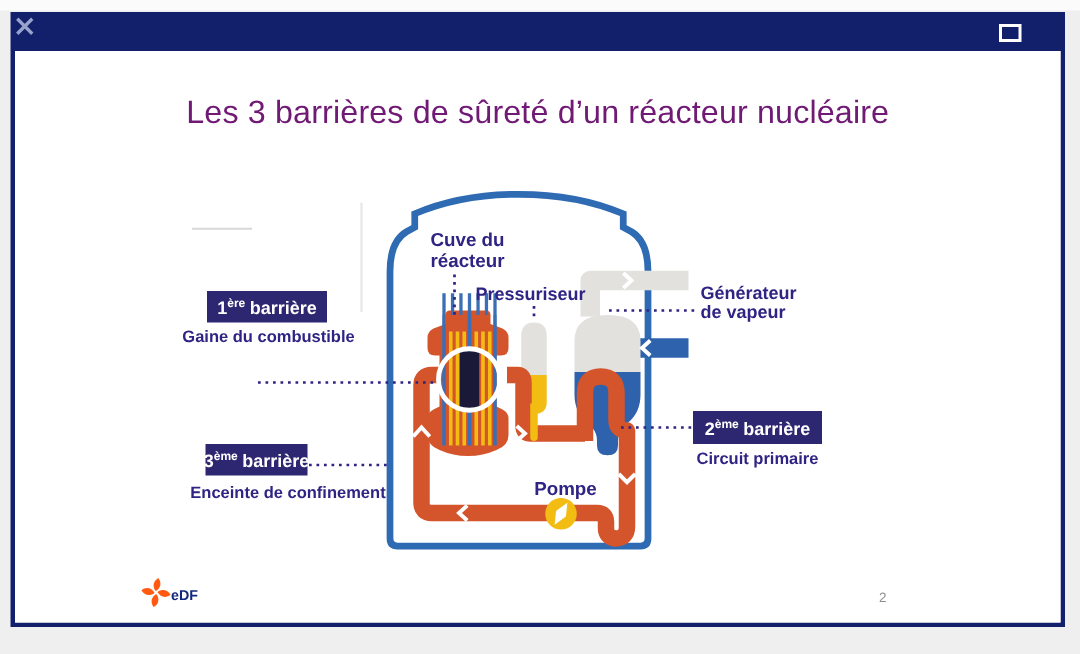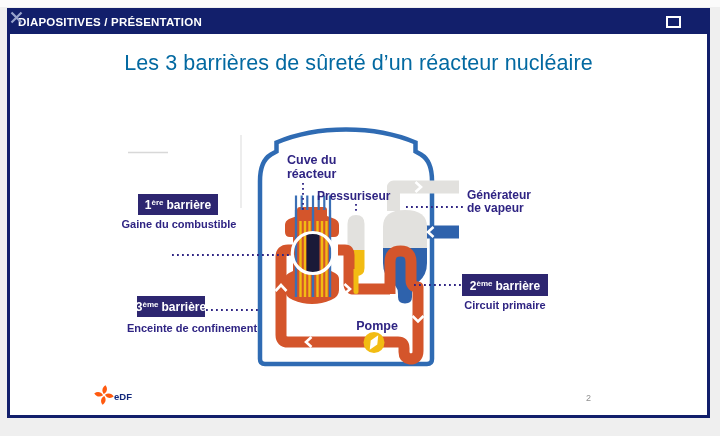--- a/index.html
+++ b/index.html
@@ -6,32 +6,31 @@
   body{width:720px;height:436px;background:#EFEFEF;font-family:"Liberation Sans",sans-serif;overflow:hidden;position:relative;}
   .desktop{position:absolute;left:0;top:0;width:720px;height:436px;background:#EFEFEF;}
   .desktop::before{content:"";position:absolute;left:0;top:0;width:720px;height:7px;background:#FBFBFB;}
   .window{position:absolute;left:7px;top:8px;width:697px;height:404px;border:3px solid #121F6B;background:#FFFFFF;box-sizing:content-box;}
   .titlebar{position:absolute;left:-1px;top:-1px;width:699px;height:24px;background:#121F6B;display:flex;align-items:center;}
   .titlebar-title{color:#FFFFFF;font-size:11.5px;font-weight:bold;letter-spacing:0.2px;padding-left:9px;white-space:nowrap;}
   .titlebar-controls{margin-left:auto;display:flex;align-items:center;gap:5px;padding-right:7px;}
   .max-btn{width:11px;height:8px;border:2px solid #FFFFFF;display:inline-block;}
   .close-btn{display:inline-flex;align-items:center;justify-content:center;width:15px;height:15px;}
   .slide{position:absolute;left:0;top:23px;width:697px;height:381px;background:#FFFFFF;}
-  .slide-title{position:absolute;left:0;top:17px;width:100%;text-align:center;color:#0369a1;font-size:21.5px;font-weight:400;letter-spacing:0.1px;}
+  .slide-title{position:absolute;left:0;top:29px;width:100%;text-align:center;color:#701a75;font-size:21.5px;font-weight:400;letter-spacing:0.1px;}
   svg{position:absolute;left:0;top:0;}
   svg text{font-family:"Liberation Sans",sans-serif;}
 </style>
 </head>
 <body>
 
 <div class="desktop">
   <div class="window">
 
     <div class="titlebar">
-      <span class="titlebar-title">DIAPOSITIVES / PRÉSENTATION</span>
       <span class="titlebar-controls">
         <span class="max-btn"></span>
         <span class="close-btn">
           <svg width="15" height="15" viewBox="0 0 15 15">
             <path d="M2.5,2.5 L12.5,12.5 M12.5,2.5 L2.5,12.5" stroke="#98A3CC" stroke-width="2.2" fill="none"></path>
           </svg>
         </span>
       </span>
     </div>
 

